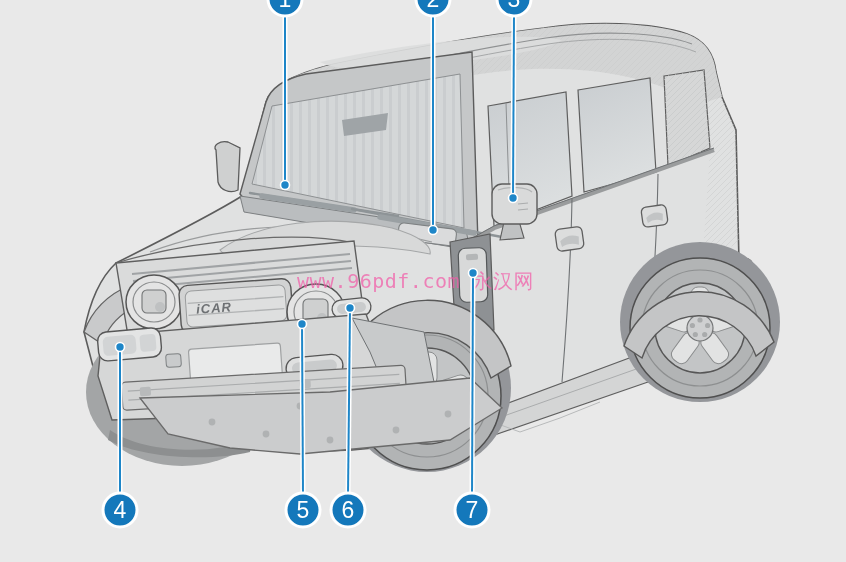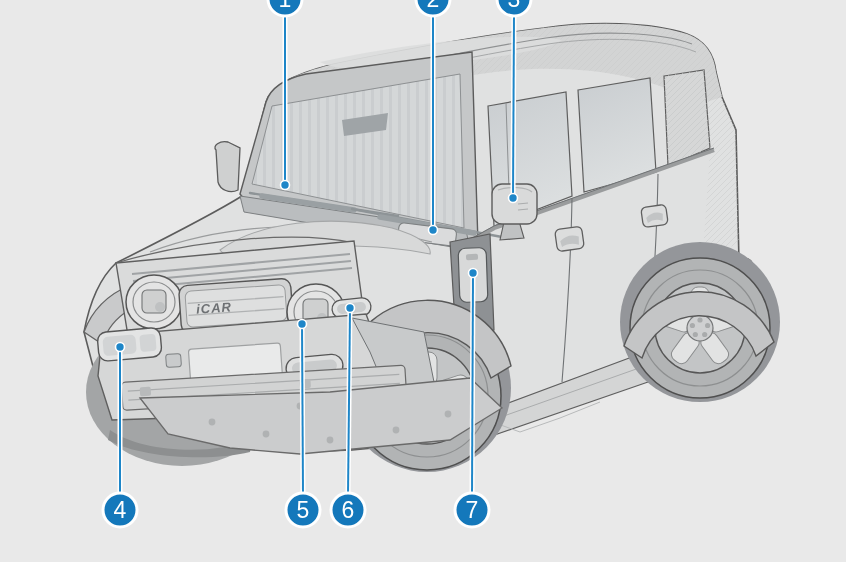--- a/index.html
+++ b/index.html
@@ -255,20 +255,21 @@
     </g>
 
     <g>
       <path d="M504,222 L500,240 L524,238 L519,221 Z" fill="#c0c2c3" stroke="#5c5c5c" stroke-width="1.1"></path>
       <rect x="492" y="184" width="45" height="40" rx="10" fill="#d9dada" stroke="#5c5c5c" stroke-width="1.4"></rect>
       <path d="M498,190 C510,186 526,187 532,192" stroke="#b2b4b5" stroke-width="1.2" fill="none"></path>
       <path d="M518,204 L528,203 M518,210 L528,209" stroke="#aaacad" stroke-width="1.2"></path>
     </g>
   </svg>
 
+  <div class="watermark">www.96pdf.com 永汉网</div>
 
   <svg id="callout-svg" width="846" height="562" viewBox="0 0 846 562">
       <g>
         <line x1="285" y1="14" x2="285" y2="185" stroke="#ffffff" stroke-width="5"></line>
         <line x1="285" y1="14" x2="285" y2="185" stroke="#1e86c8" stroke-width="2"></line>
         <circle cx="285" cy="185" r="4.5" fill="#1e86c8" stroke="#ffffff" stroke-width="1.6"></circle>
         <circle cx="285" cy="-1" r="17" fill="#1478bb" stroke="#ffffff" stroke-width="3"></circle>
         <text x="285" y="7" text-anchor="middle" class="callout-number">1</text>
       </g>
       <g>

